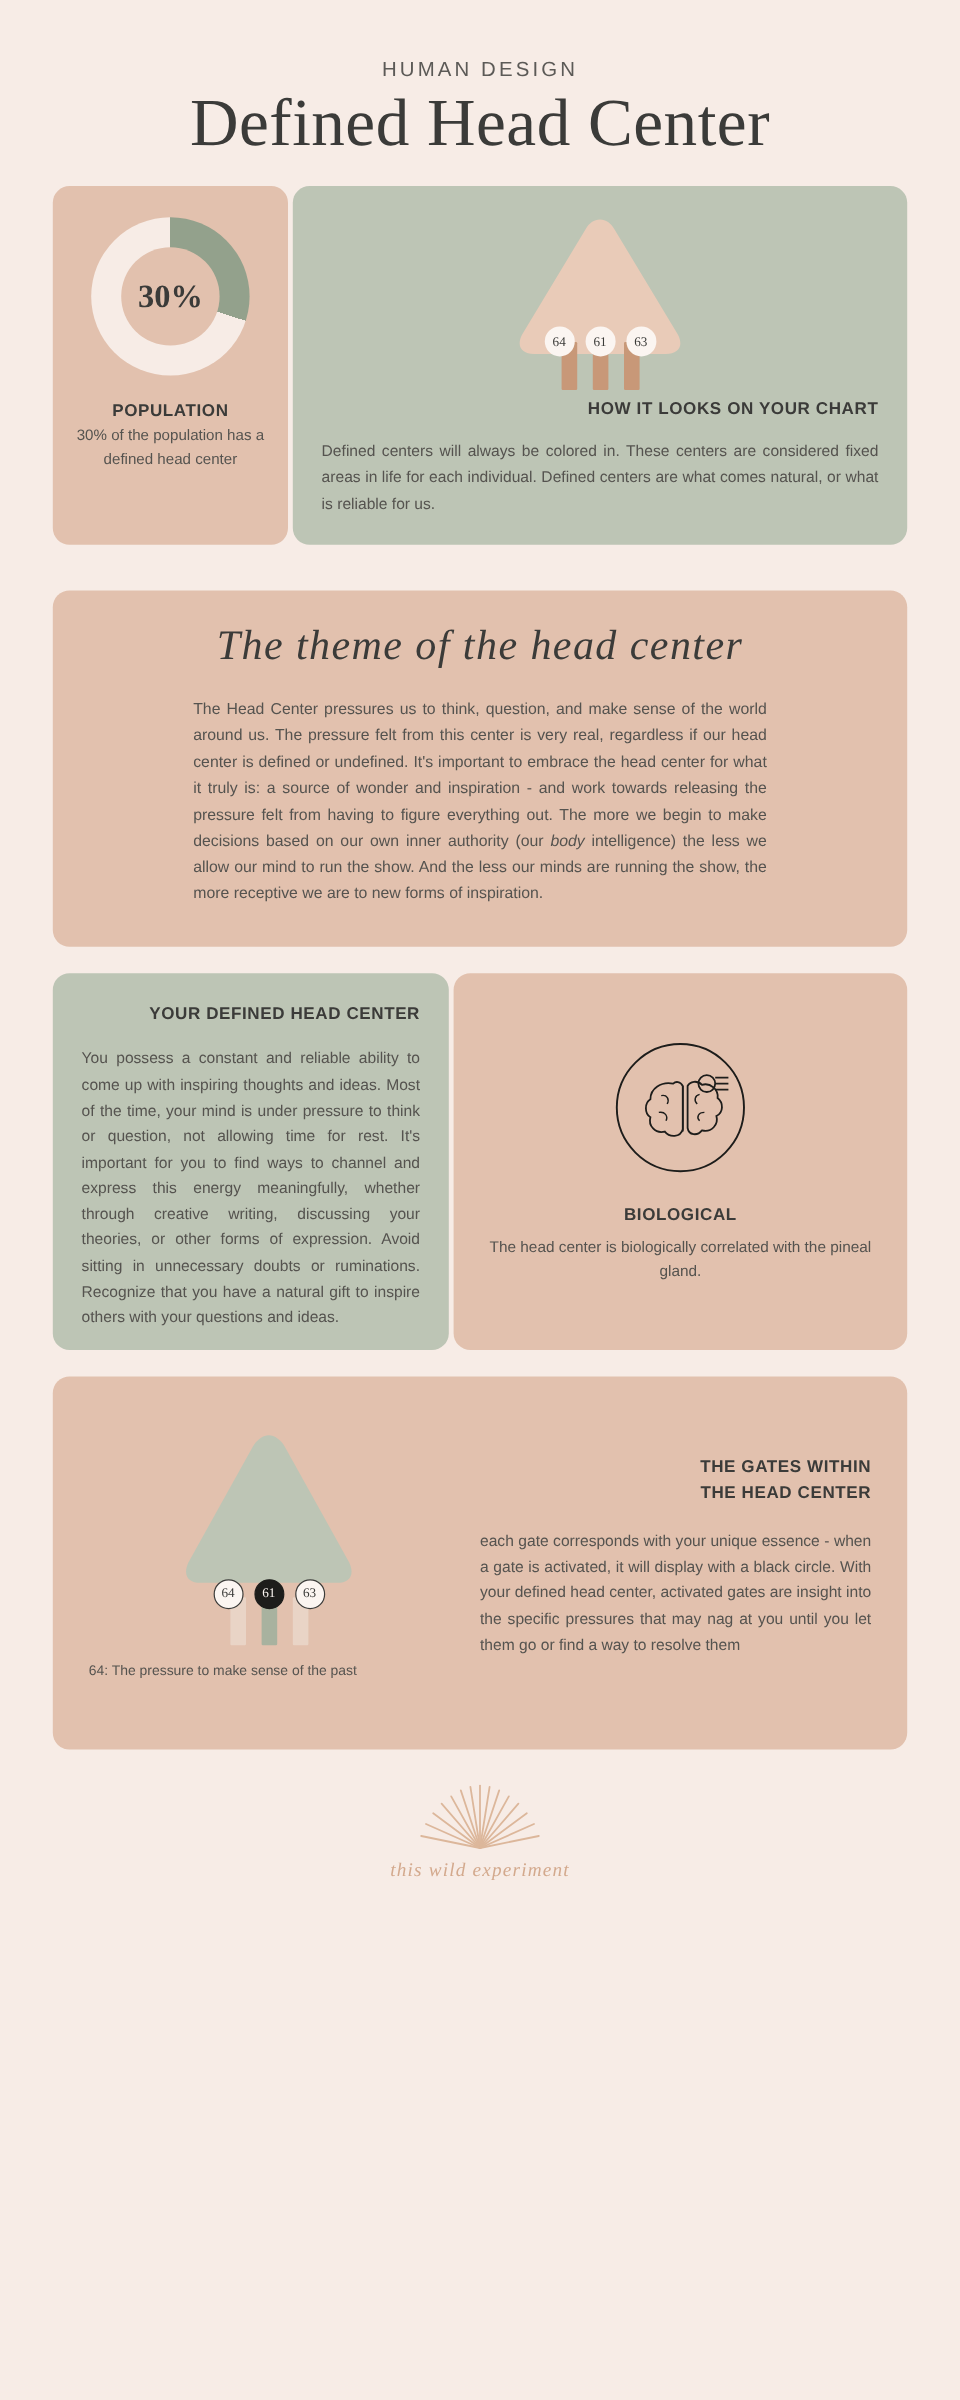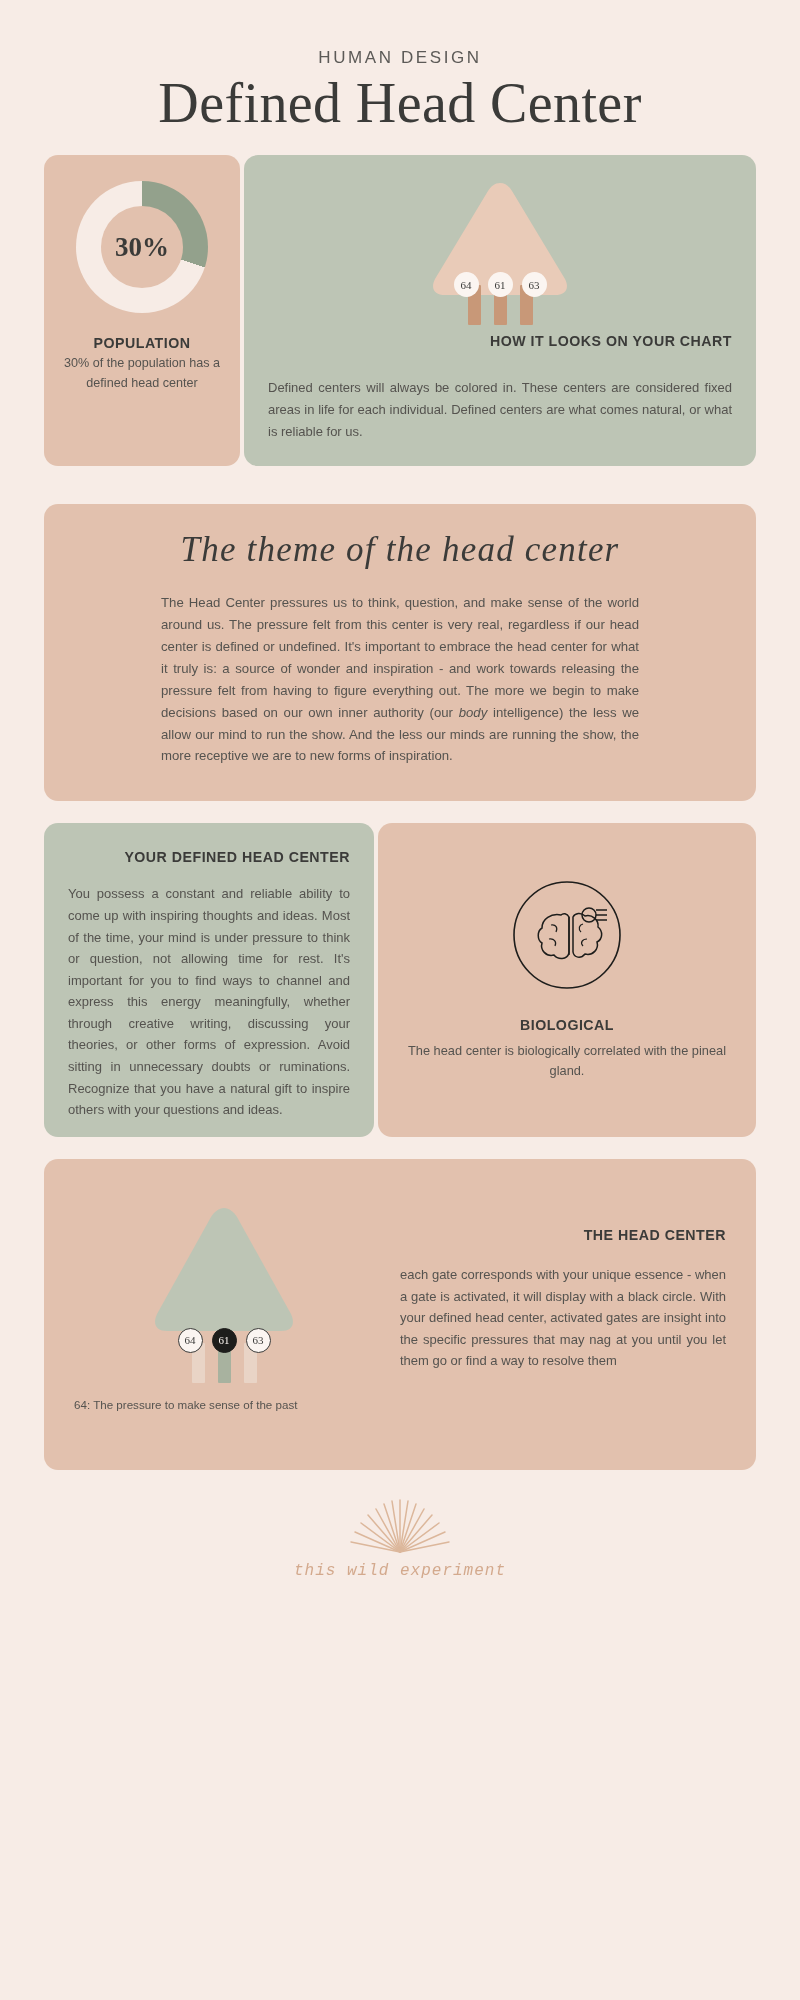--- a/index.html
+++ b/index.html
@@ -58,21 +58,21 @@
   }
   .donut-val { font-family: "Liberation Serif", serif; font-size: 27px;
                font-weight: 700; color: #3b3b39; }
   .pop-title { margin-top: 22px; }
   .pop-sub { margin-top: 3px; font-size: 12.6px; line-height: 1.52; }
 
   .chart-card { flex: 1; padding: 22px 24px 24px; display: flex; flex-direction: column; }
   .chart-art { height: 148px; display: flex; align-items: flex-end;
                justify-content: center; position: relative; }
   .chart-card .panel-h { margin-top: 8px; }
-  .chart-card .body-text { margin-top: 28px; }
+  .chart-card .body-text { margin-top: 16px; }
 
   
   .hc { position: relative; width: 150px; height: 146px; }
   .hc-tri {
     position: absolute; left: 0; top: 0; width: 150px; height: 118px;
   }
   .stems { position: absolute; bottom: 0; left: 0; width: 150px; height: 40px;
            display: flex; justify-content: center; gap: 13px; }
   .stem { width: 13px; height: 40px; background: #c89878; border-radius: 1px; }
   .stem.pale { background: #e9d4c6; }
@@ -114,21 +114,21 @@
   .gate-list { margin-top: 18px; }
   .gate-line { font-size: 11.6px; line-height: 1.45; color: #55534f; margin-bottom: 16px; }
   .gates-right { flex: 1; padding-top: 36px; }
   .gates-right .panel-h { line-height: 1.5; }
   .gates-right .body-text { margin-top: 18px; }
 
   
   .footer { margin-top: 26px; display: flex; flex-direction: column;
             align-items: center; }
   .sunburst { width: 128px; height: 60px; }
-  .brand { margin-top: 6px; font-family: Liberation Mono, monospace;
+  .brand { margin-top: 6px; font-family: Liberation Serif, serif;
            font-style: italic; font-size: 16px; color: #d3a98d; letter-spacing: 1px; }
 </style>
 </head>
 <body>
 
 <div class="page">
 
   <div class="header">
     <div class="eyebrow">HUMAN DESIGN</div>
     <h1 class="title">Defined Head Center</h1>
@@ -216,20 +216,21 @@
             <div class="gate outlined">63</div>
           </div>
         </div>
       </div>
       <div class="gate-list">
         <div class="gate-line">64: The pressure to make sense of the past</div>
       </div>
     </div>
 
     <div class="gates-right">
+      <div class="panel-h">THE GATES WITHIN</div>
       <div class="panel-h">THE HEAD CENTER</div>
       <div class="body-text justify">each gate corresponds with your unique essence - when a gate is activated, it will display with a black circle. With your defined head center, activated gates are insight into the specific pressures that may nag at you until you let them go or find a way to resolve them</div>
     </div>
   </div>
 
   <div class="footer">
     <svg class="sunburst" viewBox="0 0 128 60">
       <g stroke="#dcb79b" stroke-width="1.5" stroke-linecap="round">
         <line x1="64" y1="56" x2="64" y2="4"></line>
         <line x1="64" y1="56" x2="56" y2="5"></line>

